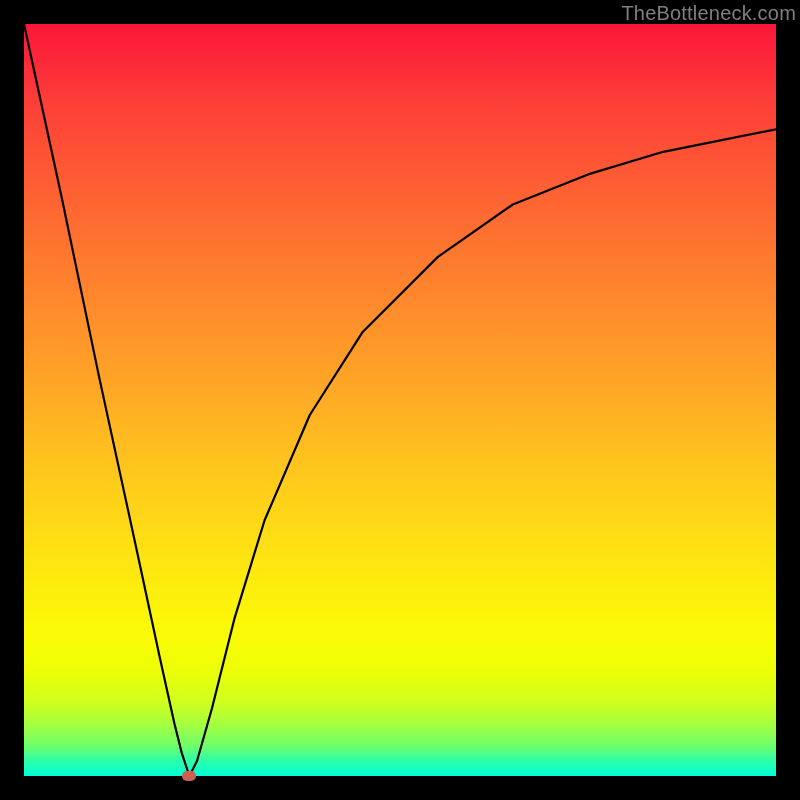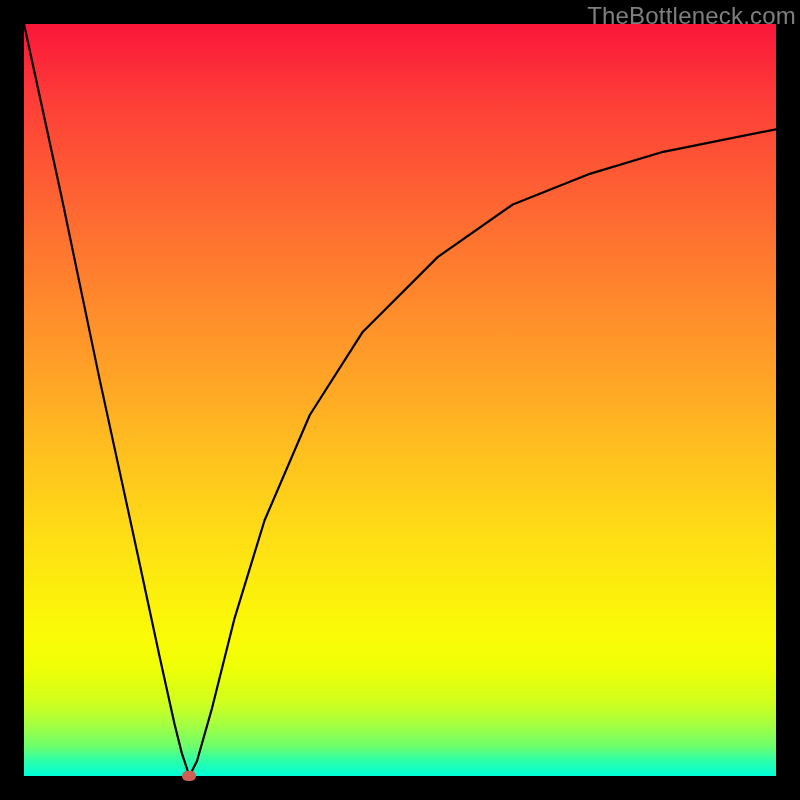--- a/index.html
+++ b/index.html
@@ -41,21 +41,21 @@
       #6fff6b 96%,
       #2bffaa 98%,
       #00ffd9 100%
     );
   }
   .watermark {
     position: absolute;
     top: 2px;
     right: 4px;
     color: #7f7f7f;
-    font-size: 24px;
+    font-size: 20px;
     letter-spacing: 0.2px;
     font-weight: 500;
     user-select: none;
   }
   svg.curve {
     position: absolute;
     left: 0;
     top: 0;
   }
   .minpoint {

